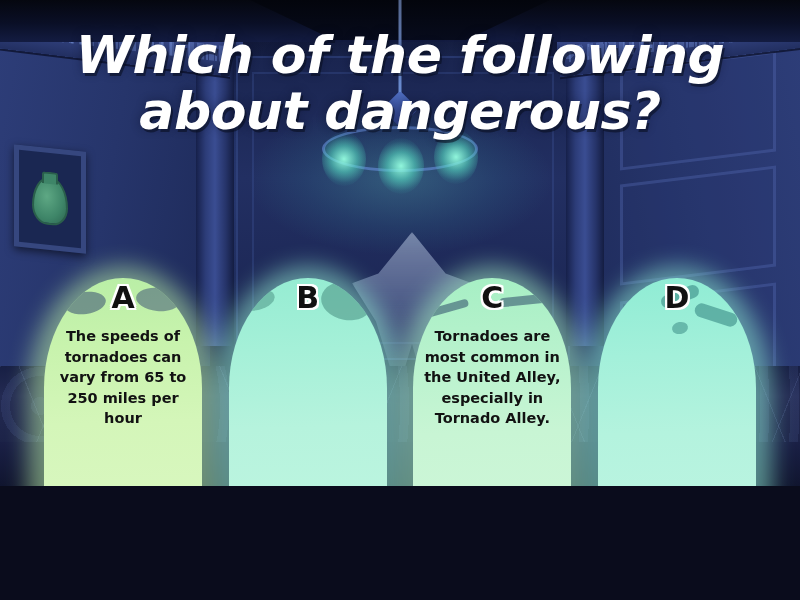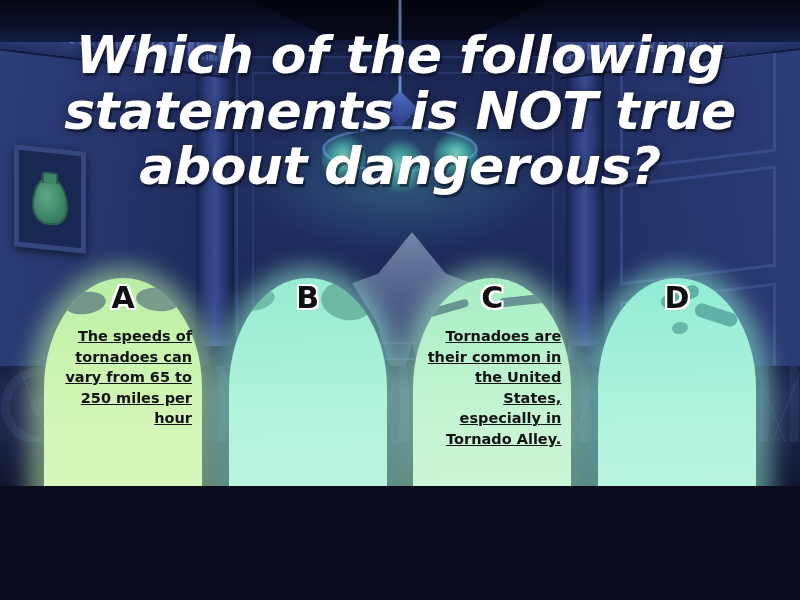--- a/index.html
+++ b/index.html
@@ -260,28 +260,27 @@
     color: #111111;
     text-shadow:
       -2px -2px 0 #ffffff,  2px -2px 0 #ffffff,
       -2px  2px 0 #ffffff,  2px  2px 0 #ffffff,
        0   -2px 0 #ffffff,  0    2px 0 #ffffff,
       -2px  0   0 #ffffff,  2px  0   0 #ffffff;
     z-index: 3;
   }
   .ghost-text {
     position: absolute; left: 10px; top: 48px; width: 138px;
-    text-align: right;
+    text-align: center;
     font-family: "DejaVu Sans", sans-serif;
     font-weight: bold;
     font-size: 14.5px;
     line-height: 1.42;
     color: #121212;
     z-index: 3;
-    text-decoration: underline;
   }
 </style>
 </head>
 <body>
 
 <div id="stage">
 
   <div class="bg"></div>
   <div class="wall-left"></div>
   <div class="wall-right"></div>
@@ -325,21 +324,20 @@
 
   <div class="apparition"></div>
 
   <div class="floor">
     <div class="floor-tiles"></div>
   </div>
   <div class="floor-front"></div>
 
   <div class="title">
     <span class="line">Which of the following</span>
-    <span class="line">statements is NOT true</span>
     <span class="line">about dangerous?</span>
   </div>
 
   <div class="answers">
 
     <div class="ghost ghost-a">
       <div class="ghost-glow"></div>
       <div class="ghost-body">
         <div class="spot s1"></div>
         <div class="spot s2"></div>
@@ -378,21 +376,21 @@
         <div class="spot s2"></div>
       </div>
       <div class="ghost-feet">
         <svg viewBox="0 0 158 52" preserveAspectRatio="none">
           <path d="M0,0 L158,0 L158,32 C151,28 147,43 140,45 C133,47 129,31 122,31 C115,31 111,47 103,47 C95,47 91,31 83,31 C75,31 71,48 63,48 C55,48 51,32 44,32 C37,32 33,47 25,46 C17,45 13,31 6,31 C3,31 2,34 0,36 Z" fill="#cdf6d8"></path>
           <path d="M14,32 C20,35 24,45 30,45 C36,45 40,35 46,35 L46,52 L14,52 Z" fill="rgba(90,150,130,0.34)"></path>
           <path d="M92,34 C98,37 102,47 108,47 C114,47 118,37 124,37 L124,52 L92,52 Z" fill="rgba(90,150,130,0.30)"></path>
         </svg>
       </div>
       <div class="ghost-letter">C</div>
-      <div class="ghost-text">Tornadoes are their common in the United States, especially in Tornado Alley.</div>
+      <div class="ghost-text">Tornadoes are most common in the United Alley, especially in Tornado Alley.</div>
     </div>
 
     <div class="ghost ghost-d">
       <div class="ghost-glow"></div>
       <div class="ghost-body">
         <div class="spot s1"></div>
         <div class="spot s2"></div>
         <div class="spot s3"></div>
       </div>
       <div class="ghost-feet">

